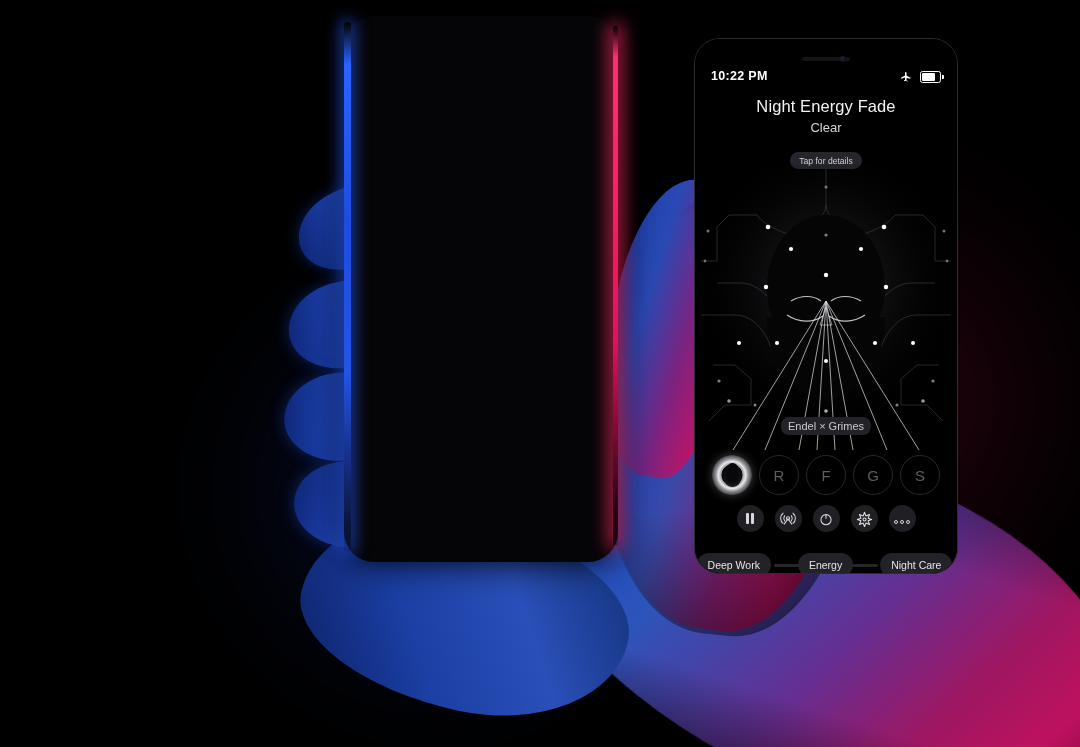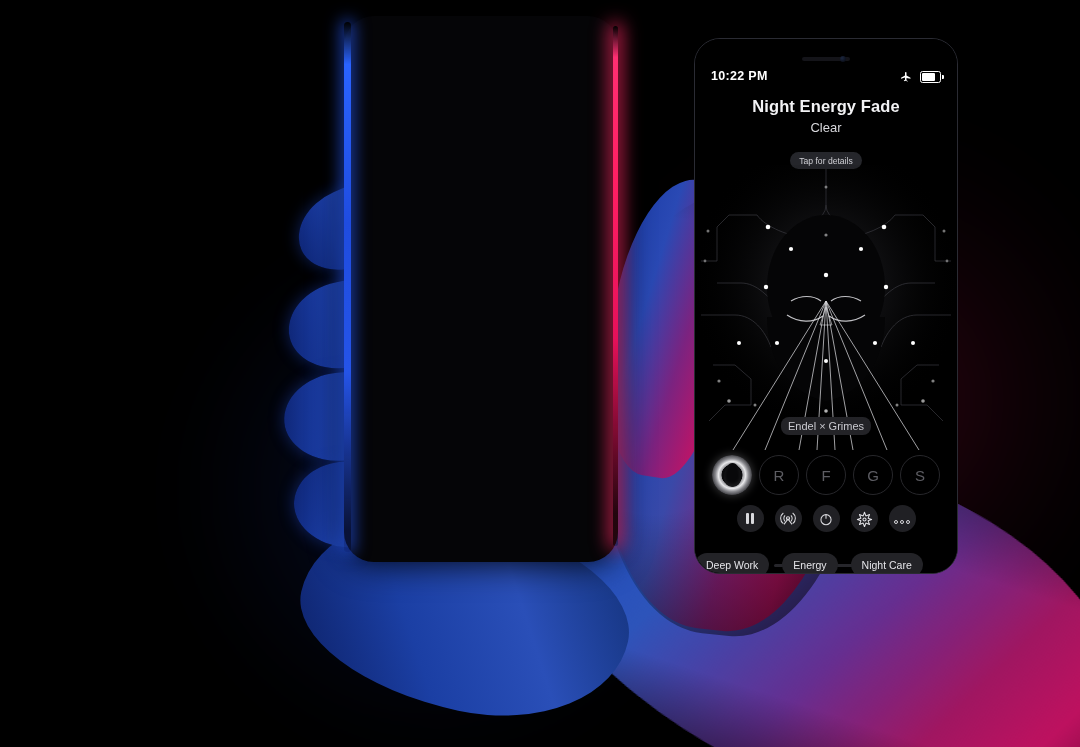--- a/index.html
+++ b/index.html
@@ -65,21 +65,21 @@
   .statusbar{position:absolute;left:0;right:0;top:26px;height:18px;display:flex;align-items:flex-end;
     justify-content:space-between;padding:0 16px;box-sizing:border-box;}
   .clock{color:#fff;font-size:12.5px;font-weight:bold;letter-spacing:.3px;}
   .sysicons{display:flex;align-items:center;gap:7px;}
   .batt{width:19px;height:10px;border:1.4px solid #fff;border-radius:2.5px;position:relative;}
   .batt::after{content:"";position:absolute;right:-3.6px;top:2.6px;width:2px;height:4px;background:#fff;border-radius:0 1px 1px 0;}
   .batt i{position:absolute;left:1.3px;top:1.3px;bottom:1.3px;width:13px;background:#fff;border-radius:1px;display:block;}
 
   
   .hdr{position:absolute;left:0;right:0;top:58px;text-align:center;}
-  .title{color:#f2f2f4;font-size:16.5px;font-weight:bold;letter-spacing:.1px;}
+  .title{color:#f2f2f4;font-size:16.5px;font-weight:normal;letter-spacing:.1px;}
   .subtitle{color:#d8d8dc;font-size:13px;margin-top:4px;}
   .chip{display:inline-block;margin-top:17px;background:#25262b;color:#cfcfd4;font-size:8.6px;
     padding:3.5px 9px;border-radius:10px;text-align:center;}
 
   
   .art{position:absolute;left:0;right:0;top:126px;height:285px;}
   .art svg{position:absolute;inset:0;width:100%;height:100%;}
   .credit{position:absolute;left:50%;top:252px;transform:translateX(-50%);background:#232327;
     color:#c9c9cf;font-size:11px;padding:3px 7px;border-radius:8px;white-space:nowrap;z-index:4;}
 
@@ -93,21 +93,21 @@
   .mode.active .face{width:17px;height:24px;border-radius:50% 50% 46% 46%/62% 62% 38% 38%;
     background:#08080a;box-shadow:inset 0 -2px 4px rgba(255,255,255,.1);}
 
   
   .ctrls{position:absolute;left:0;right:0;top:466px;display:flex;justify-content:center;gap:11px;z-index:5;}
   .ctrl{width:27px;height:27px;border-radius:50%;background:#202024;display:flex;align-items:center;justify-content:center;}
   .pause i{display:inline-block;width:3px;height:11px;background:#d9d9dd;border-radius:1px;margin:0 1.3px;}
   .dots i{display:inline-block;width:4px;height:4px;border-radius:50%;border:1.1px solid #d9d9dd;margin:0 .8px;box-sizing:border-box;}
 
   
-  .presets{position:absolute;left:0;right:3px;top:514px;display:flex;gap:13px;z-index:5;}
+  .presets{position:absolute;left:0;right:3px;top:514px;display:flex;justify-content:center;gap:27px;z-index:5;}
   .preset{background:#232327;color:#e4e4e8;font-size:10.5px;padding:6px 11px;border-radius:12px;white-space:nowrap;}
   .homebar{position:absolute;left:50%;bottom:6px;transform:translateX(-50%);width:104px;height:3px;border-radius:2px;background:#26262b;}
 </style>
 </head>
 <body>
 
 <div id="scene">
 
   <div class="glow glow-blue"></div>
   <div class="glow glow-red"></div>

